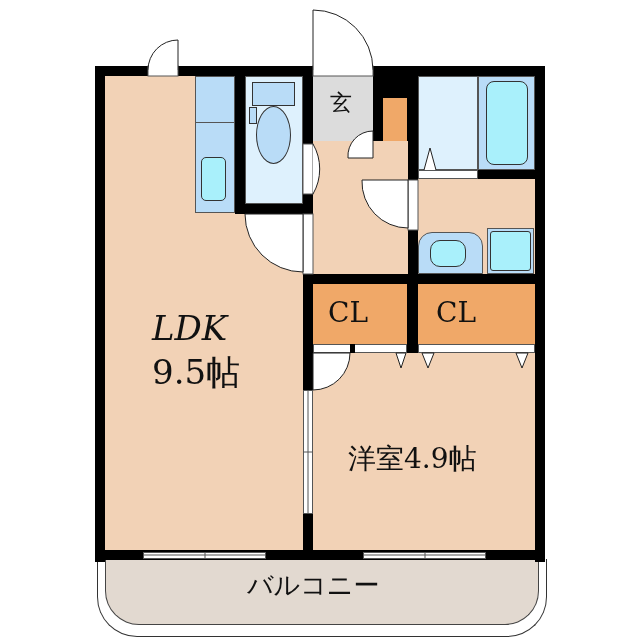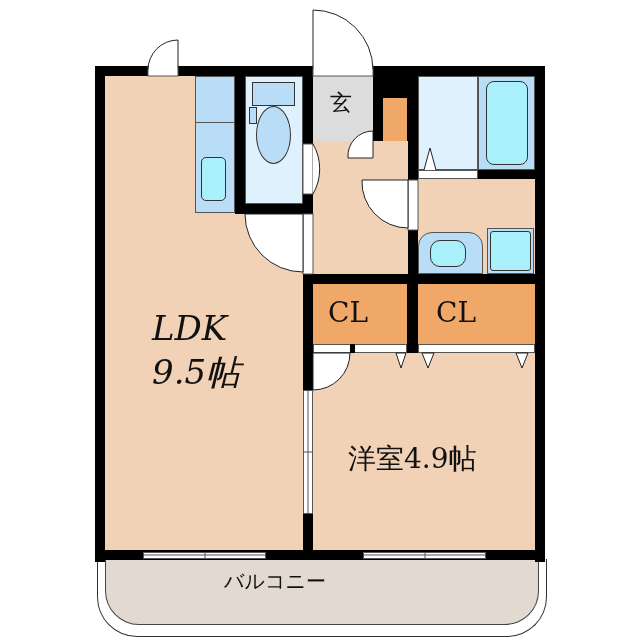--- a/index.html
+++ b/index.html
@@ -14,30 +14,30 @@
   .bal{background:#e2d9d0;}
   .white{background:#fff;}
   .label{position:absolute;color:#111;white-space:nowrap;}
   svg{position:absolute;left:0;top:0;}
 </style>
 </head>
 <body>
 
 <div class="abs" style="left:97px;top:559px;width:450px;height:78px;border:1px solid #333;border-top:none;border-radius:0 0 40px 40px;background:#fff;"></div>
 <div class="abs bal" style="left:105px;top:559px;width:434px;height:66px;border:1px solid #444;border-top:none;border-radius:0 0 34px 34px;"></div>
-<div class="label" style="left:224px;top:568px;font-size:20px;">バルコニー</div>
+<div class="label" style="left:247px;top:568px;font-size:26px;">バルコニー</div>
 
 <div class="abs wall" style="left:95px;top:66px;width:10px;height:496px;"></div>
 <div class="abs wall" style="left:535px;top:66px;width:10px;height:496px;"></div>
 <div class="abs wall" style="left:95px;top:66px;width:450px;height:10px;"></div>
 <div class="abs wall" style="left:95px;top:550px;width:450px;height:10px;"></div>
 
 <div class="abs room" style="left:105px;top:76px;width:198px;height:474px;"></div>
 <div class="label" style="left:152px;top:308px;font-size:34px;font-style:italic;">LDK</div>
-<div class="label" style="left:152px;top:350px;font-size:34px;font-style:italic;">9.5帖</div>
+<div class="label" style="left:152px;top:350px;font-size:34px;">9.5帖</div>
 
 <div class="abs wet" style="left:195px;top:76px;width:40px;height:137px;border:1px solid #555;"></div>
 <div class="abs" style="left:195px;top:122px;width:40px;height:1px;background:#555;"></div>
 <div class="abs" style="left:201px;top:157px;width:25px;height:44px;background:#a9f0fb;border:1px solid #333;border-radius:5px;"></div>
 
 <div class="abs wall" style="left:235px;top:76px;width:10px;height:138px;"></div>
 <div class="abs wall" style="left:235px;top:204px;width:78px;height:10px;"></div>
 <div class="abs wet2" style="left:245px;top:76px;width:58px;height:128px;border:1px solid #555;"></div>
 <div class="abs wet" style="left:252px;top:82px;width:43px;height:24px;border:1px solid #333;"></div>
 <div class="abs wet" style="left:256px;top:106px;width:35px;height:58px;border:1px solid #333;border-radius:50%;"></div>

